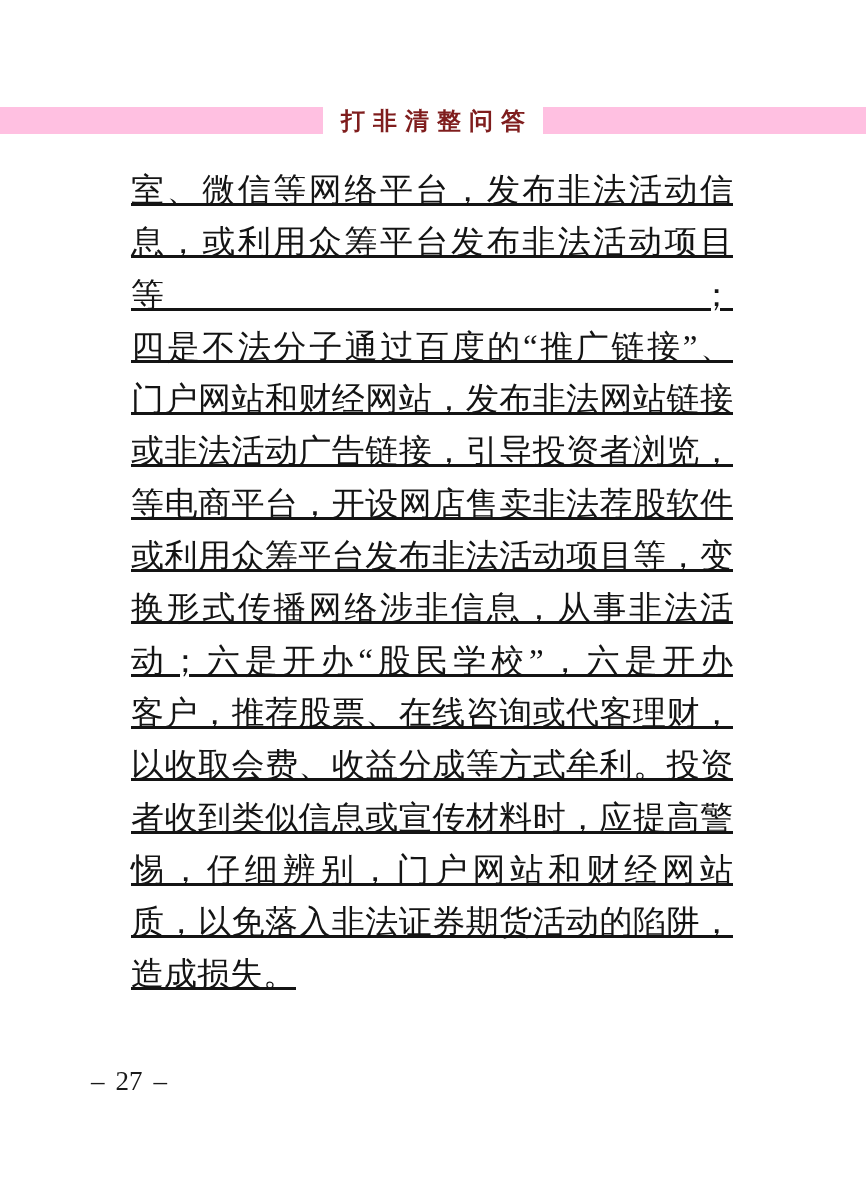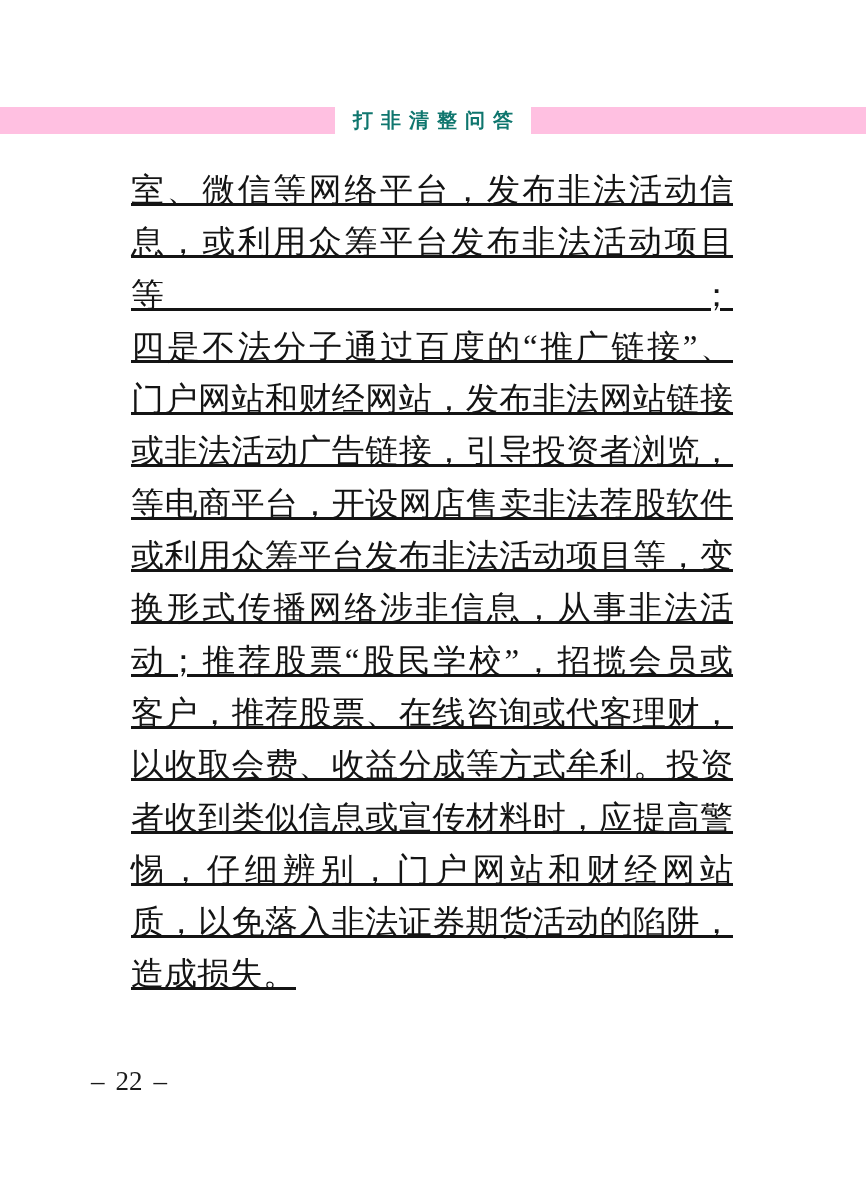--- a/index.html
+++ b/index.html
@@ -29,25 +29,25 @@
     left: 50%;
     top: -2px;
     bottom: -2px;
     transform: translateX(-50%);
     background: #ffffff;
     padding: 0 18px;
     display: flex;
     align-items: center;
   }
   .header-title {
-    font-size: 20px;
+    font-size: 24px;
     font-weight: 600;
     letter-spacing: 8px;
     margin-right: -8px; 
-    color: #0f766e;
+    color: #7f1d1d;
     white-space: nowrap;
   }
   
   .body-text {
     position: absolute;
     left: 131px;
     top: 164px;
     width: 602px;
     font-size: 33px;
     line-height: 52.3px;
@@ -86,28 +86,28 @@
 
   <div class="body-text">
       <div class="body-line">室、微信等网络平台，发布非法活动信</div>
       <div class="body-line">息，或利用众筹平台发布非法活动项目等；</div>
       <div class="body-line">四是不法分子通过百度的“推广链接”、</div>
       <div class="body-line">门户网站和财经网站，发布非法网站链接</div>
       <div class="body-line">或非法活动广告链接，引导投资者浏览，</div>
       <div class="body-line">等电商平台，开设网店售卖非法荐股软件</div>
       <div class="body-line">或利用众筹平台发布非法活动项目等，变</div>
       <div class="body-line">换形式传播网络涉非信息，从事非法活</div>
-      <div class="body-line">动；推荐股票“股民学校”，招揽会员或</div>
+      <div class="body-line">动；六是开办“股民学校”，六是开办</div>
       <div class="body-line">客户，推荐股票、在线咨询或代客理财，</div>
       <div class="body-line">以收取会费、收益分成等方式牟利。投资</div>
       <div class="body-line">者收到类似信息或宣传材料时，应提高警</div>
       <div class="body-line">惕，仔细辨别，门户网站和财经网站</div>
       <div class="body-line">质，以免落入非法证券期货活动的陷阱，</div>
       <div class="body-line">造成损失。</div>
     </div>
 
   <div class="footer">
     <span class="dash">–</span>
-    <span class="num">22</span>
+    <span class="num">27</span>
     <span class="dash">–</span>
   </div>
 
 </div>
 
 </body></html>

